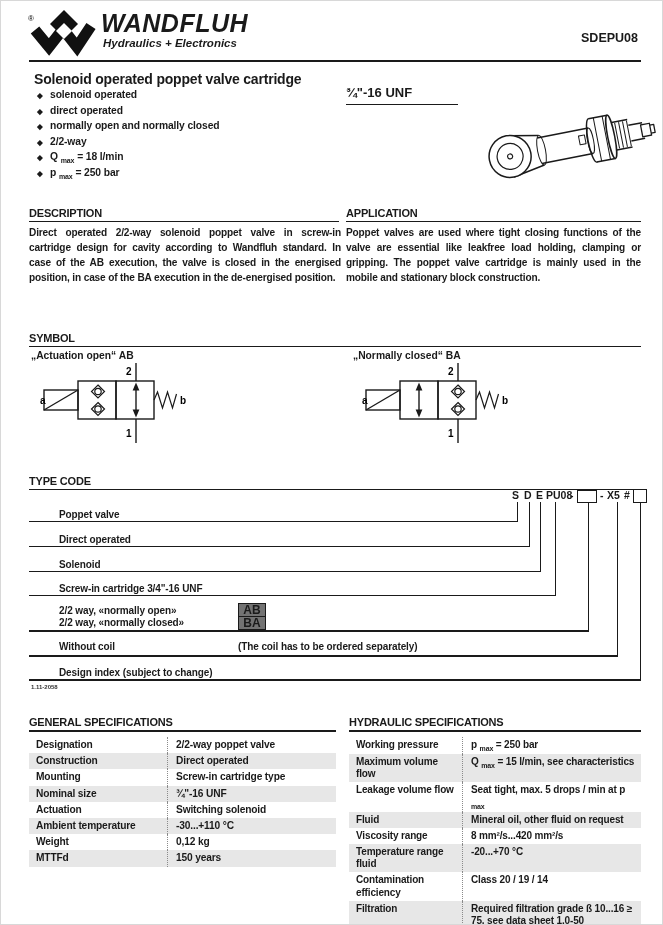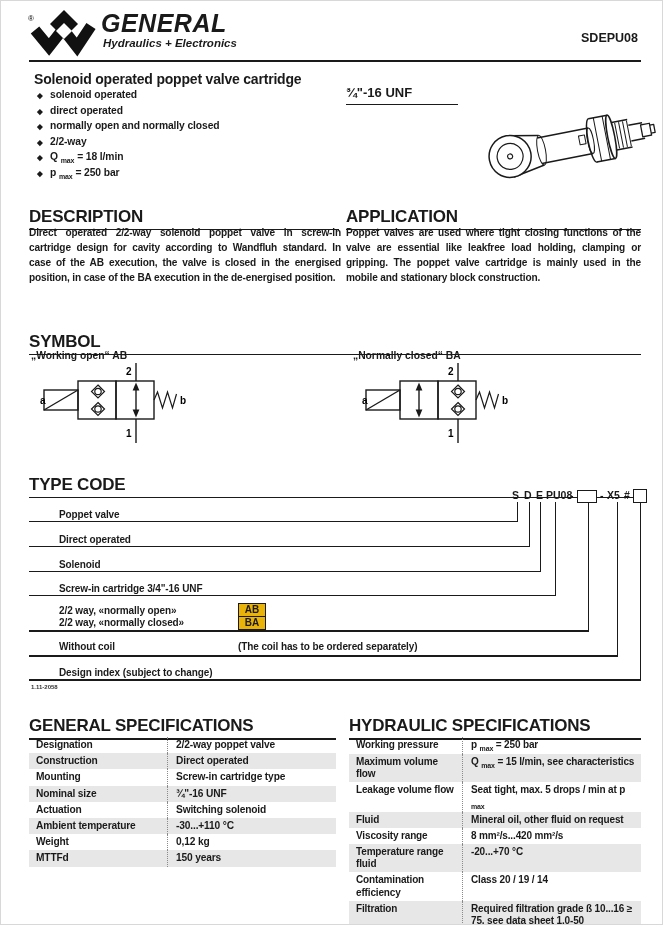--- a/index.html
+++ b/index.html
@@ -13,34 +13,34 @@
   .doccode{font-size:12.5px;font-weight:bold;}
   .hrule{background:#1a1a1a;height:2px;}
   
   .title{font-size:14px;font-weight:bold;letter-spacing:-.2px;}
   .bullets{font-size:10.3px;font-weight:bold;letter-spacing:-.1px;}
   .bullet-row{display:flex;align-items:flex-start;height:15.5px;}
   .bullet-glyph{width:13px;font-size:7.5px;padding-top:2px;}
   sub{font-size:7px;line-height:1;}
   .sizehead{font-size:13px;font-weight:bold;border-bottom:1.5px solid #1a1a1a;padding-bottom:4px;}
   
-  .sec-head{font-size:17px;font-weight:bold;letter-spacing:-.2px;border-bottom:1.5px solid #1a1a1a;padding-bottom:2px;}
+  .sec-head{font-size:11px;font-weight:bold;letter-spacing:-.2px;border-bottom:1.5px solid #1a1a1a;padding-bottom:2px;}
   .sec-head.thick{border-bottom-width:2px;}
   .bodytext{font-size:10.1px;line-height:15px;font-weight:bold;letter-spacing:-.15px;text-align:justify;}
   .sublabel{font-size:10.3px;font-weight:bold;}
   
   .tc{position:absolute;left:28px;top:488px;width:612px;height:215px;}
   .tc-code{position:absolute;top:0;font-size:10.5px;font-weight:bold;}
   .tc-box{position:absolute;border:1.2px solid #1a1a1a;background:#fff;}
   .tc-h{position:absolute;left:0;height:1px;background:#1a1a1a;}
   .tc-h.thick{height:2px;}
   .tc-v{position:absolute;width:1px;background:#1a1a1a;}
   .tc-label{position:absolute;left:2px;font-size:10px;font-weight:bold;letter-spacing:-.1px;white-space:nowrap;margin-left:28px;}
-  .tc-tag{position:absolute;border:1.2px solid #1a1a1a;font-size:10px;font-weight:bold;
-          width:26px;height:12px;line-height:12px;text-align:center;background:#eab308;}
+  .tc-tag{position:absolute;border:1.2px solid #1a1a1a;font-size:12px;font-weight:bold;
+          width:26px;height:12px;line-height:12px;text-align:center;background:#737373;}
   .tc-note{position:absolute;font-size:10px;font-weight:bold;letter-spacing:-.1px;white-space:nowrap;}
   .tc-foot{position:absolute;font-size:6px;font-weight:bold;color:#333;}
   
   .spec-table{position:absolute;font-size:10.2px;font-weight:bold;letter-spacing:-.15px;}
   .spec-row{display:flex;align-items:stretch;}
   .spec-row:nth-child(even){background:#e7e7e7;}
   .spec-label{box-sizing:border-box;padding:2px 3px 2px 7px;line-height:12.2px;}
   .spec-value{flex:1;border-left:1px dotted #8a8a8a;box-sizing:border-box;padding:2px 2px 2px 8px;line-height:12.2px;}
   .gen .spec-label{width:138px;}
   .hyd .spec-label{width:113px;}
@@ -51,21 +51,21 @@
 <body>
 
 <div class="page">
 
   <svg class="abs" style="left:26px;top:8px" width="72" height="50" viewBox="0 0 72 50">
     <text x="1" y="12" font-size="8">®</text>
     <polyline points="8,21 22,38 36,20 50,38 64,17" fill="none" stroke="#111" stroke-width="11" stroke-linejoin="miter"></polyline>
     <polygon points="37,1 51,15 37,29 23,15" fill="#111"></polygon>
     <polygon points="37,14 45,22 37,30 29,22" fill="#fff"></polygon>
   </svg>
-  <div class="abs brand" style="left:100px;top:8px">GENERAL</div>
+  <div class="abs brand" style="left:100px;top:8px">WANDFLUH</div>
   <div class="abs tagline" style="left:102px;top:36px">Hydraulics + Electronics</div>
   <div class="abs doccode" style="right:24px;top:30px">SDEPU08</div>
   <div class="abs hrule" style="left:28px;top:59px;width:612px"></div>
 
   <div class="abs title" style="left:33px;top:70px">Solenoid operated poppet valve cartridge</div>
   <div class="abs bullets" style="left:36px;top:88px">
     <div class="bullet-row">
       <span class="bullet-glyph">◆</span>
       <span><span>solenoid operated</span><sub></sub><span></span></span>
     </div>
@@ -119,21 +119,21 @@
     </g>
   </svg>
 
   <div class="abs sec-head" style="left:28px;top:206px;width:310px">DESCRIPTION</div>
   <div class="abs bodytext" style="left:28px;top:224px;width:312px">Direct operated 2/2-way solenoid poppet valve in screw-in cartridge design for cavity according to Wandfluh standard. In case of the AB execution, the valve is closed in the energised position, in case of the BA execution in the de-energised position.</div>
 
   <div class="abs sec-head" style="left:345px;top:206px;width:295px">APPLICATION</div>
   <div class="abs bodytext" style="left:345px;top:224px;width:295px">Poppet valves are used where tight closing functions of the valve are essential like leakfree load holding, clamping or gripping. The poppet valve cartridge is mainly used in the mobile and stationary block construction.</div>
 
   <div class="abs sec-head" style="left:28px;top:331px;width:612px">SYMBOL</div>
-  <div class="abs sublabel" style="left:30px;top:349px">„Working open“ AB</div>
+  <div class="abs sublabel" style="left:30px;top:349px">„Actuation open“ AB</div>
   <div class="abs sublabel" style="left:352px;top:349px">„Normally closed“ BA</div>
 
   <svg class="abs" style="left:28px;top:360px" width="190" height="84" viewBox="0 0 190 84">
     <g fill="none" stroke="#1a1a1a" stroke-width="1.4">
       <path d="M107,2 L107,20 M107,58 L107,82"></path>
       <rect x="49" y="20" width="38" height="38"></rect>
       <rect x="87" y="20" width="38" height="38"></rect>
       <rect x="15" y="29" width="34" height="20"></rect>
       <path d="M15,49 L49,29"></path>
 

